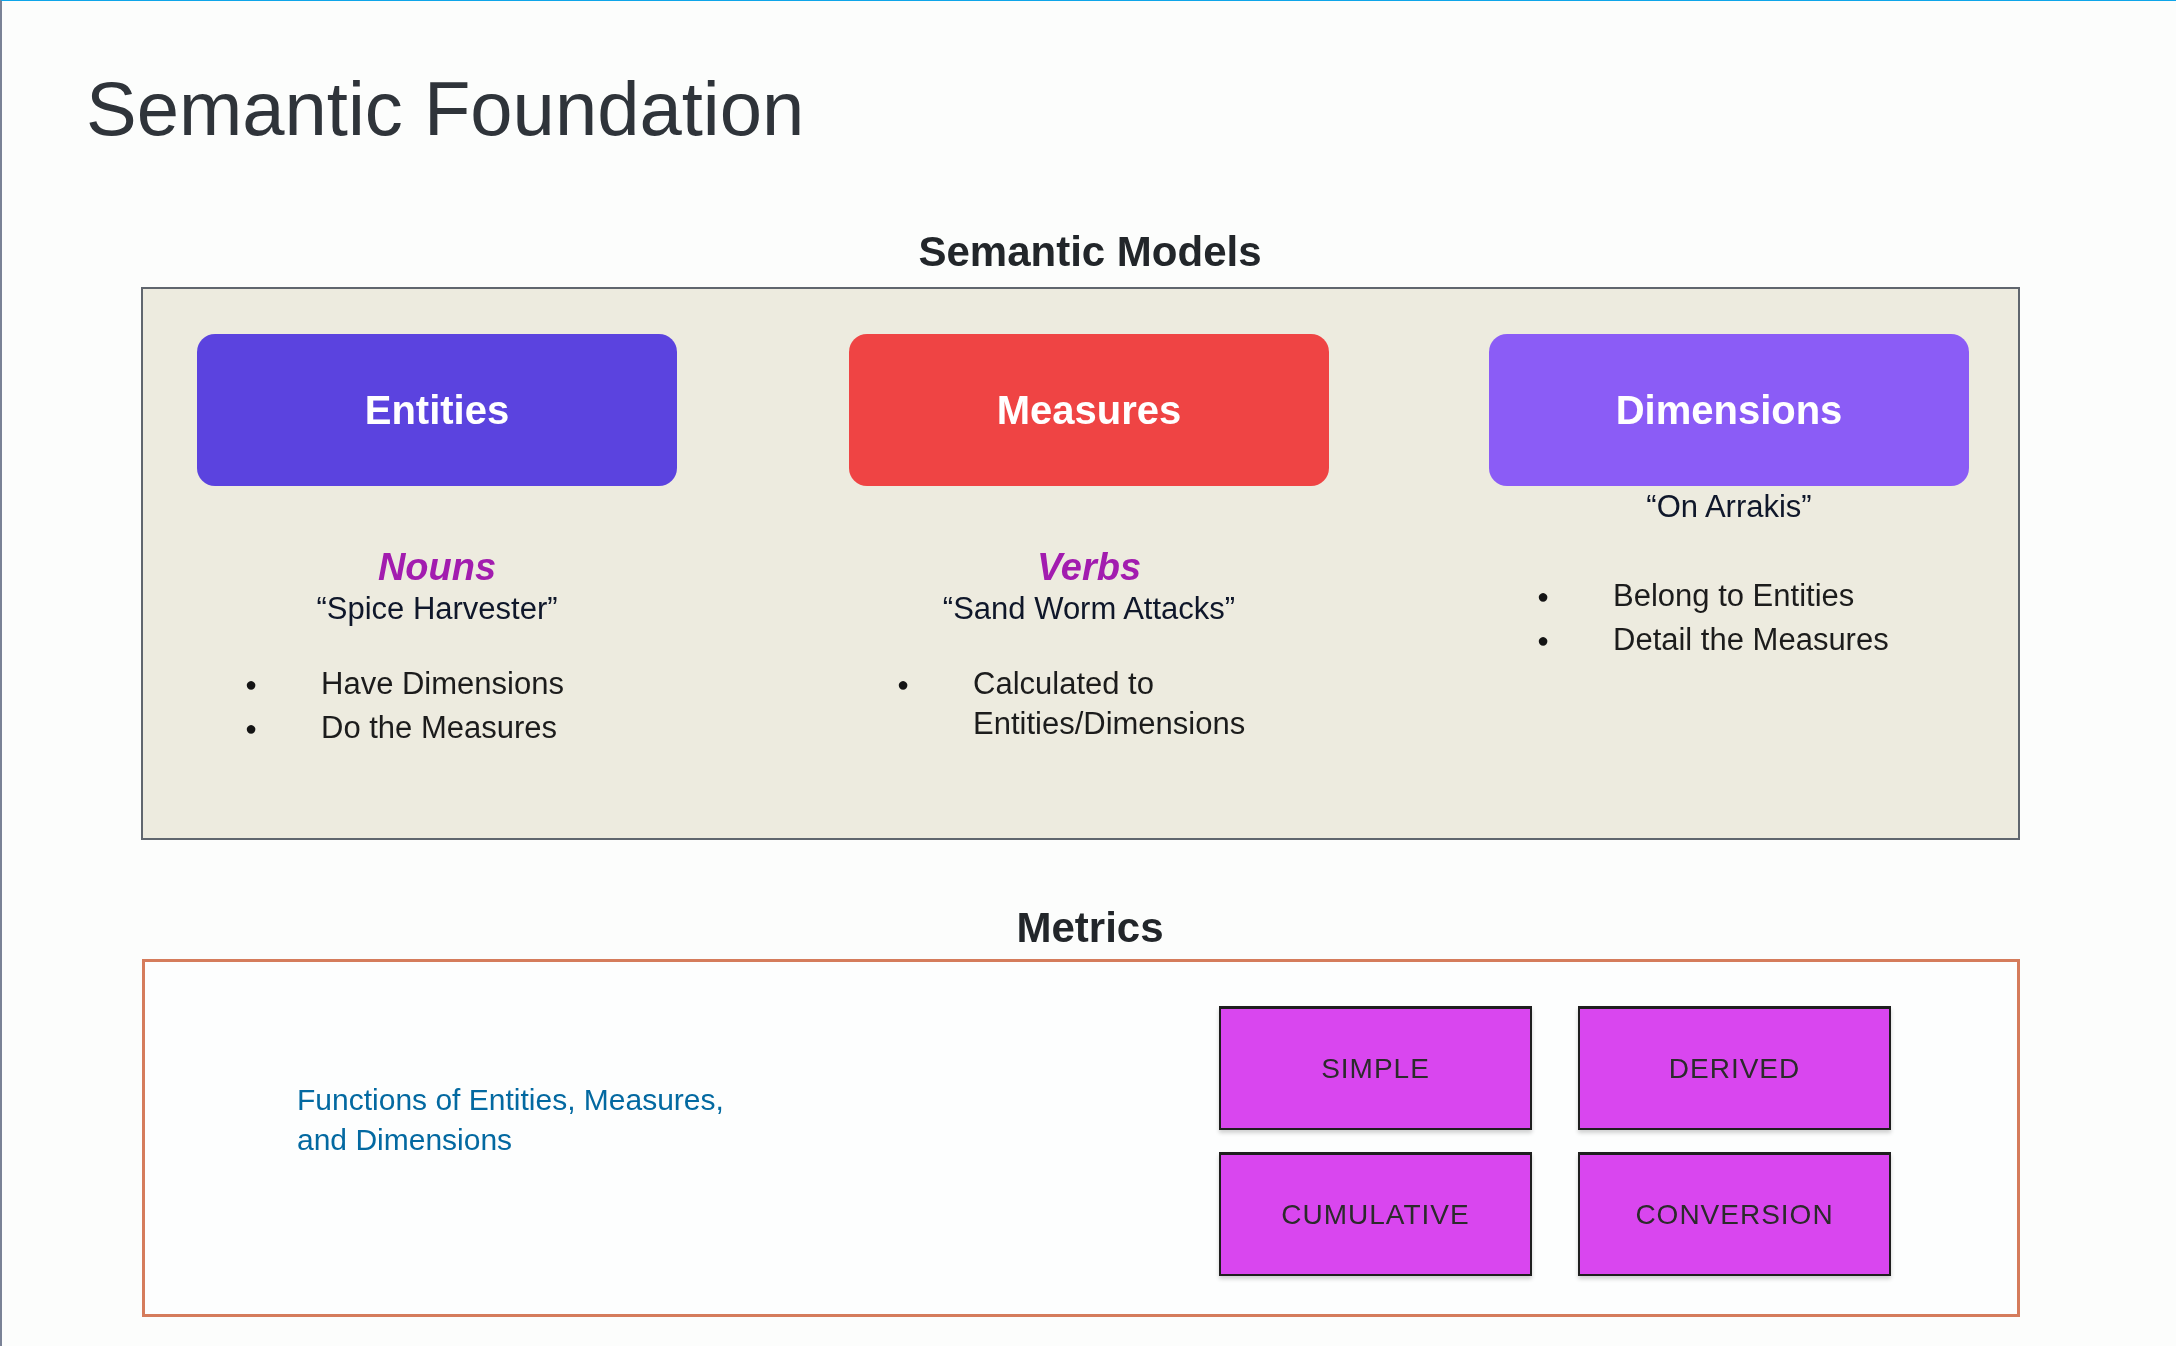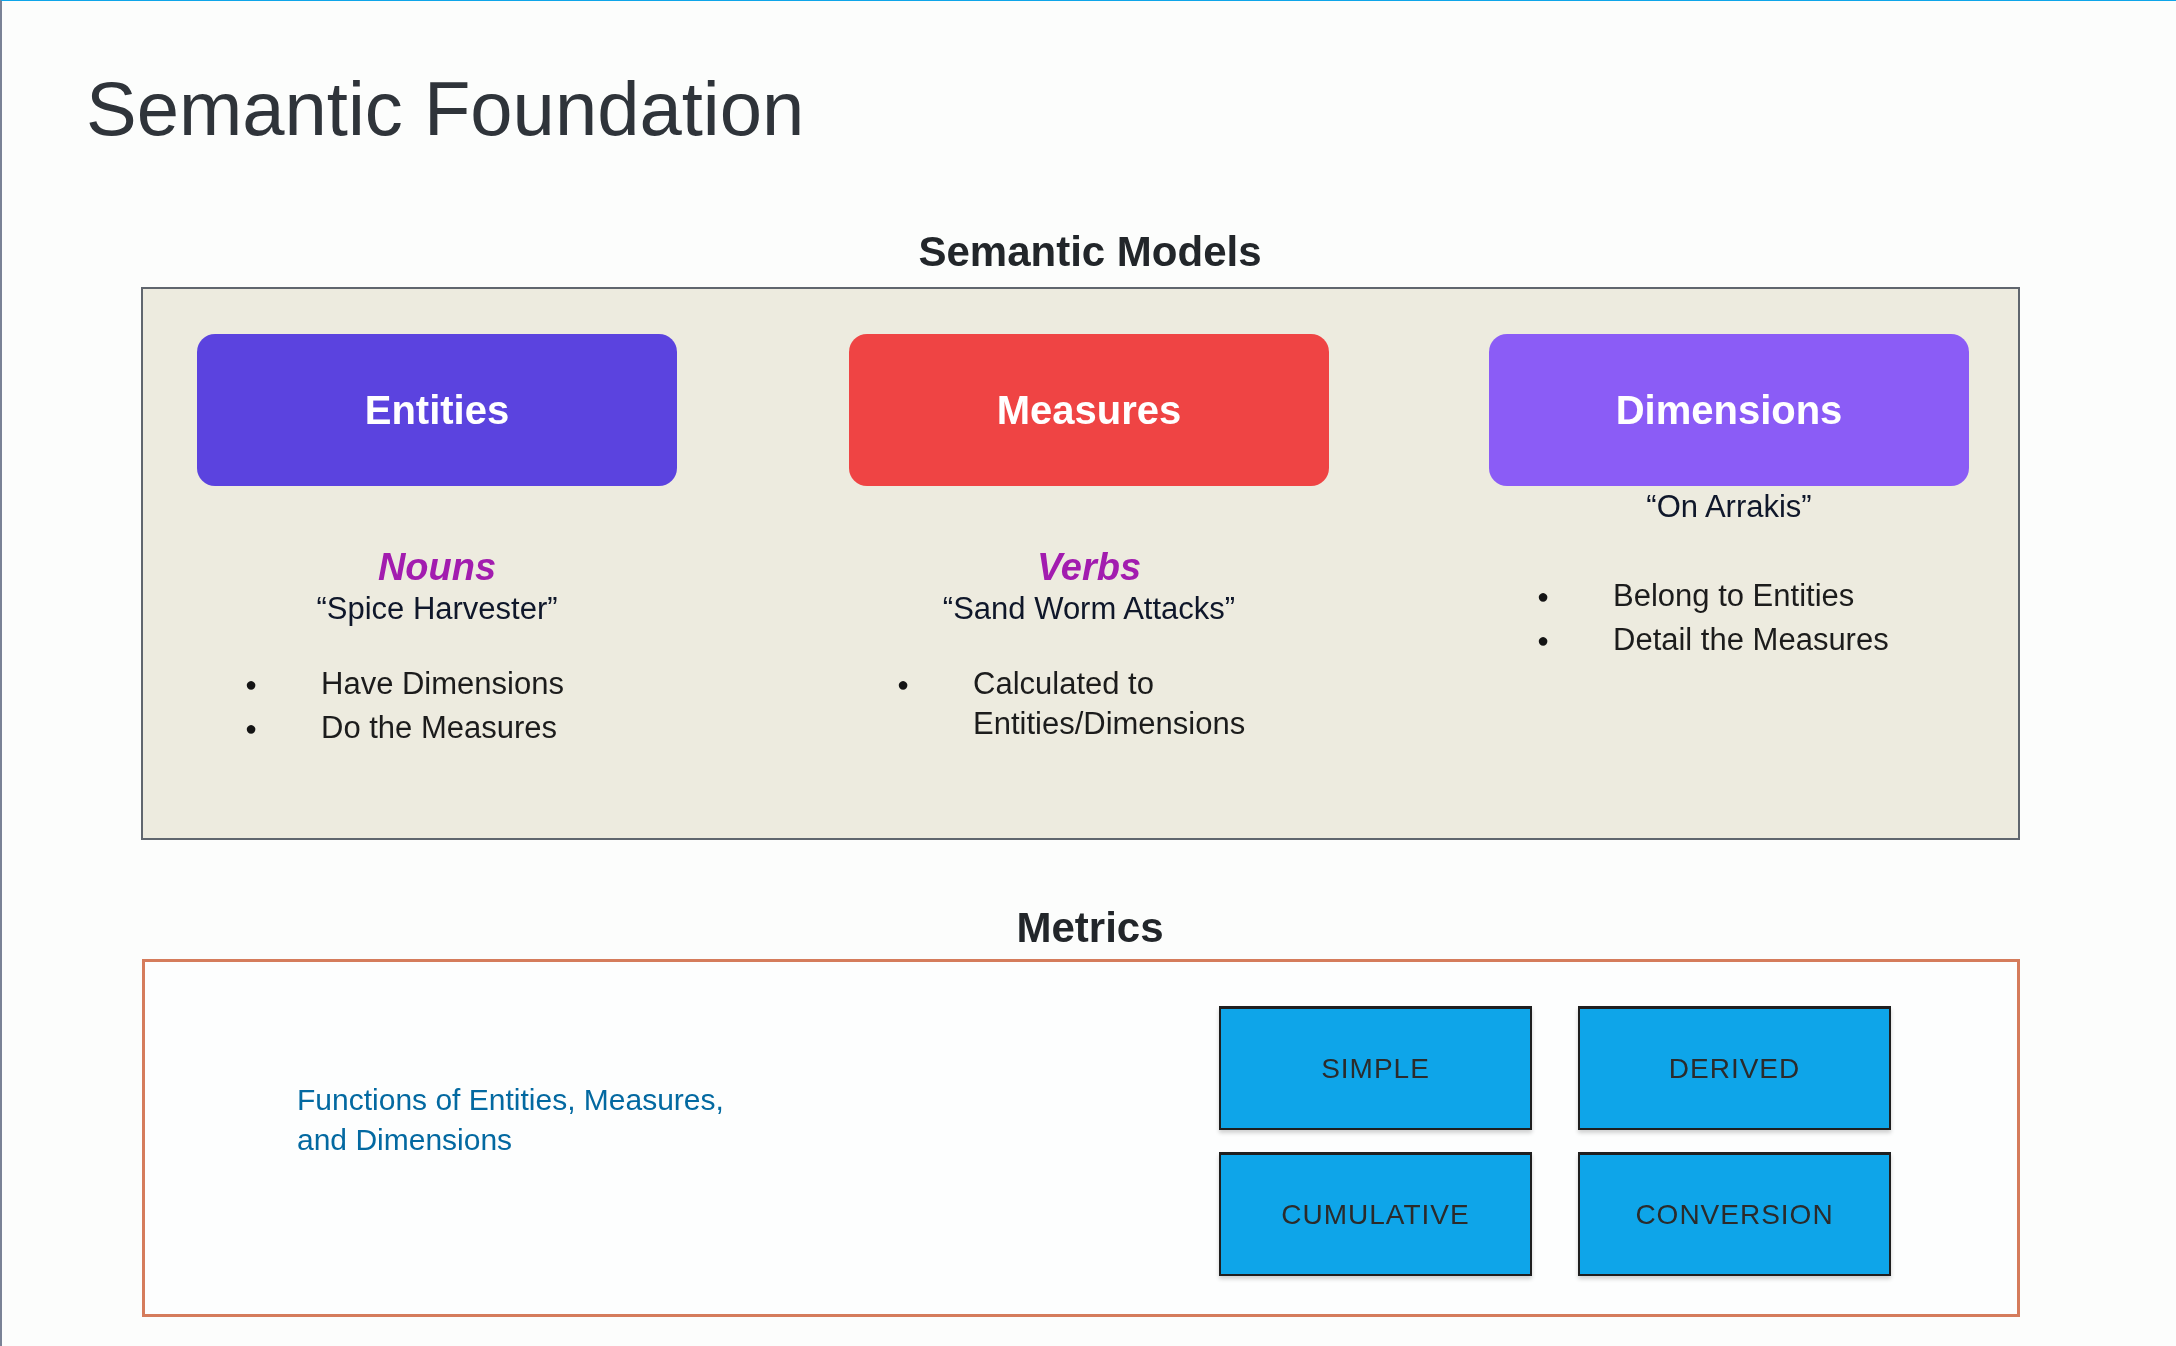--- a/index.html
+++ b/index.html
@@ -126,21 +126,21 @@
     font-size: 30px;
     color: #0369a1;
     line-height: 1.32;
     white-space: pre-line;
   }
 
   .type-box {
     position: absolute;
     width: 313px;
     height: 124px;
-    background: #0ea5e9;
+    background: #d946ef;
     border: 2px solid #1f1f1f;
     border-top-width: 3px;
     box-shadow: 0 3px 4px rgba(0,0,0,0.18);
     display: flex;
     align-items: center;
     justify-content: center;
     font-size: 28px;
     letter-spacing: 1px;
     color: #2b2b2b;
   }

